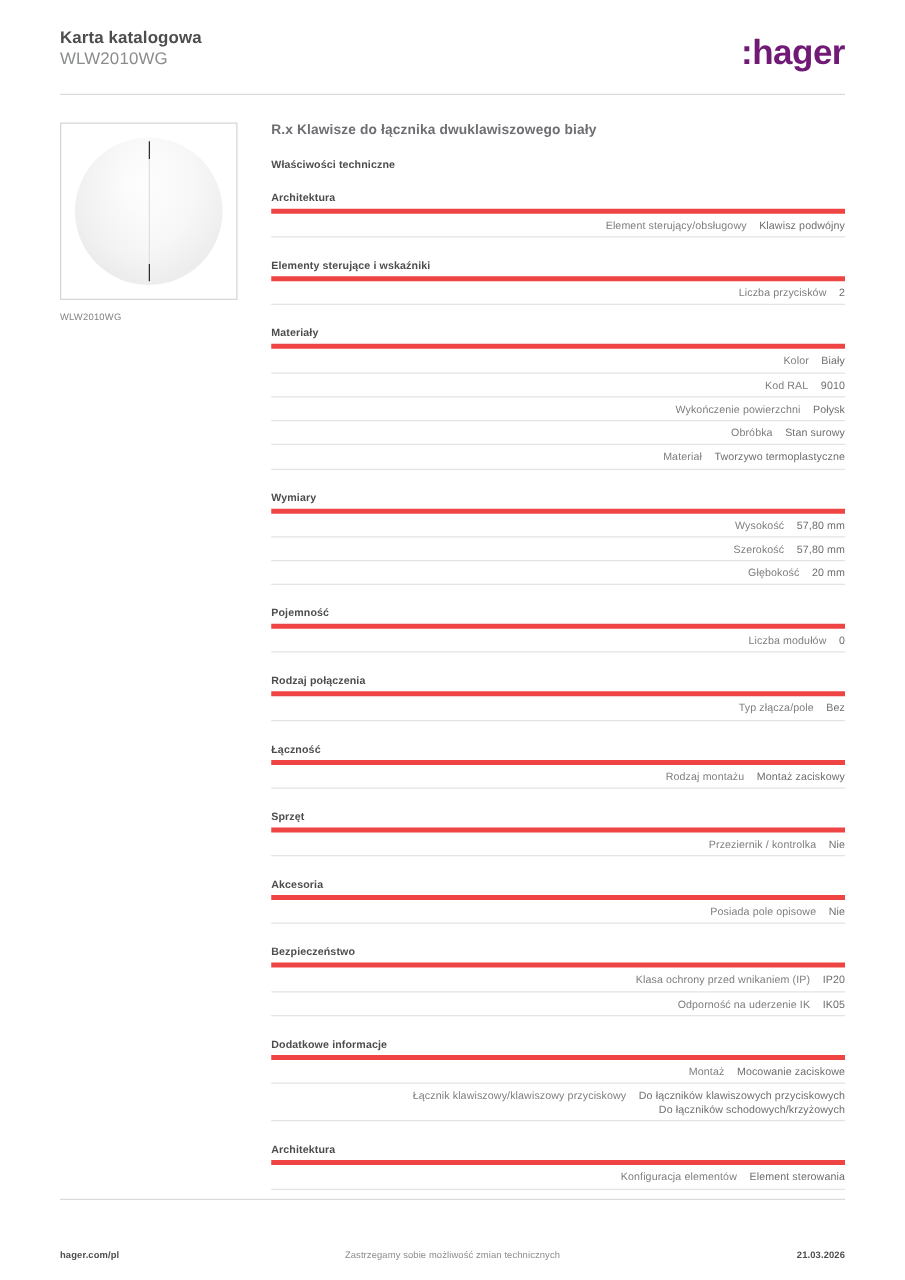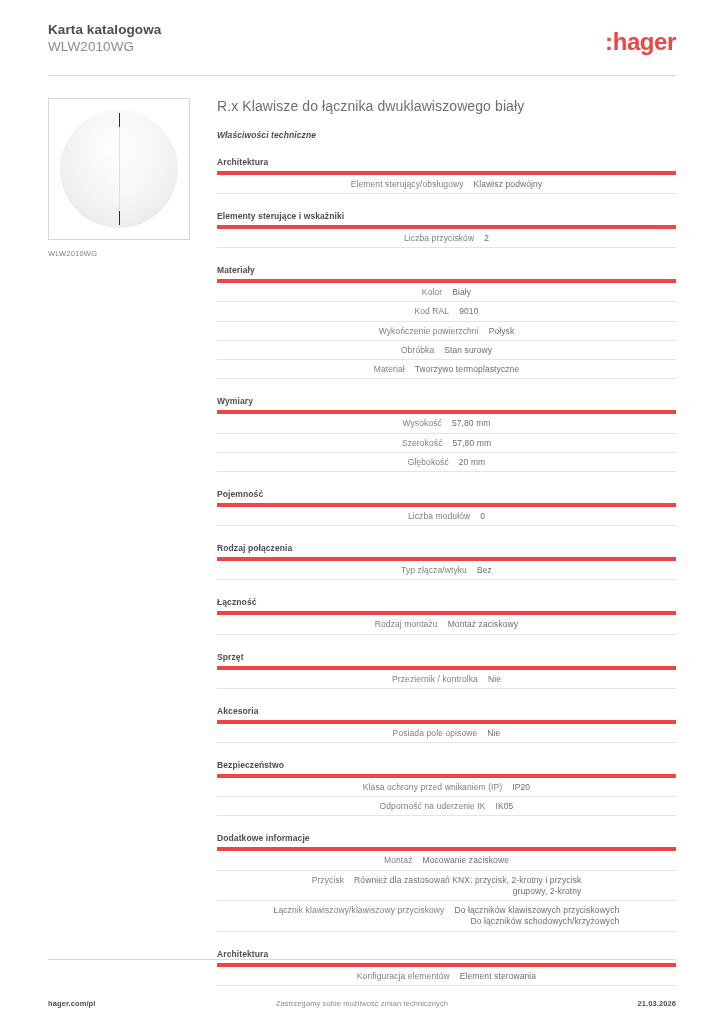--- a/index.html
+++ b/index.html
@@ -33,23 +33,23 @@
     color: #4d4d4f;
     letter-spacing: 0.1px;
   }
   .doc-subtitle {
     font-size: 13.5px;
     font-weight: normal;
     color: #8a8c8e;
     letter-spacing: 0.1px;
   }
   .logo {
-    font-size: 24px;
-    font-weight: bold;
-    color: #ef4444;
+    font-size: 28px;
+    font-weight: bold;
+    color: #701a75;
     letter-spacing: -0.4px;
     line-height: 1;
     padding-top: 6px;
   }
   .header-rule {
     height: 1px;
     background: #d9dadb;
     margin-top: 19px;
   }
 
@@ -100,47 +100,47 @@
   }
   .product-caption {
     font-size: 7.5px;
     color: #808285;
     margin-top: 9px;
     letter-spacing: 0.2px;
   }
 
   
   .product-name {
-    font-size: 14px;
+    font-size: 11px;
     color: #6d6e71;
     letter-spacing: 0.1px;
     margin-bottom: 16px;
+    font-weight: bold;
   }
   .section-intro {
     font-size: 8.5px;
     font-weight: bold;
     color: #4d4d4f;
     letter-spacing: 0.1px;
     margin-top: 10px;
-    font-style: italic;
   }
 
   .spec-group { margin-top: 17px; }
   .group-title {
     font-size: 8.5px;
     font-weight: bold;
     color: #4d4d4f;
     letter-spacing: 0.1px;
     padding-bottom: 4px;
     border-bottom: 4px solid #ef4444;
   }
   .spec-row {
     display: flex;
     align-items: flex-start;
-    justify-content: center;
+    justify-content: flex-end;
     border-bottom: 1px solid #e3e4e5;
     padding: 4px 0 3px 0;
     font-size: 8.5px;
     line-height: 1.32;
   }
   .spec-label {
     color: #7c7e80;
     flex: 0 1 auto;
     padding-right: 10px;
     letter-spacing: 0.1px;
@@ -279,21 +279,21 @@
           <div class="spec-group">
             <div class="group-title">Pojemność</div>
             <div class="spec-row">
               <div class="spec-label">Liczba modułów</div>
               <div class="spec-value">0</div>
             </div>
           </div>
           <div class="spec-group">
             <div class="group-title">Rodzaj połączenia</div>
             <div class="spec-row">
-              <div class="spec-label">Typ złącza/wtyku</div>
+              <div class="spec-label">Typ złącza/pole</div>
               <div class="spec-value">Bez</div>
             </div>
           </div>
           <div class="spec-group">
             <div class="group-title">Łączność</div>
             <div class="spec-row">
               <div class="spec-label">Rodzaj montażu</div>
               <div class="spec-value">Montaż zaciskowy</div>
             </div>
           </div>
@@ -320,25 +320,20 @@
             <div class="spec-row">
               <div class="spec-label">Odporność na uderzenie IK</div>
               <div class="spec-value">IK05</div>
             </div>
           </div>
           <div class="spec-group">
             <div class="group-title">Dodatkowe informacje</div>
             <div class="spec-row">
               <div class="spec-label">Montaż</div>
               <div class="spec-value">Mocowanie zaciskowe</div>
-            </div>
-            <div class="spec-row">
-              <div class="spec-label">Przycisk</div>
-              <div class="spec-value">Również dla zastosowań KNX: przycisk, 2-krotny i przycisk
-grupowy, 2-krotny</div>
             </div>
             <div class="spec-row">
               <div class="spec-label">Łącznik klawiszowy/klawiszowy przyciskowy</div>
               <div class="spec-value">Do łączników klawiszowych przyciskowych
 Do łączników schodowych/krzyżowych</div>
             </div>
           </div>
           <div class="spec-group">
             <div class="group-title">Architektura</div>
             <div class="spec-row">

